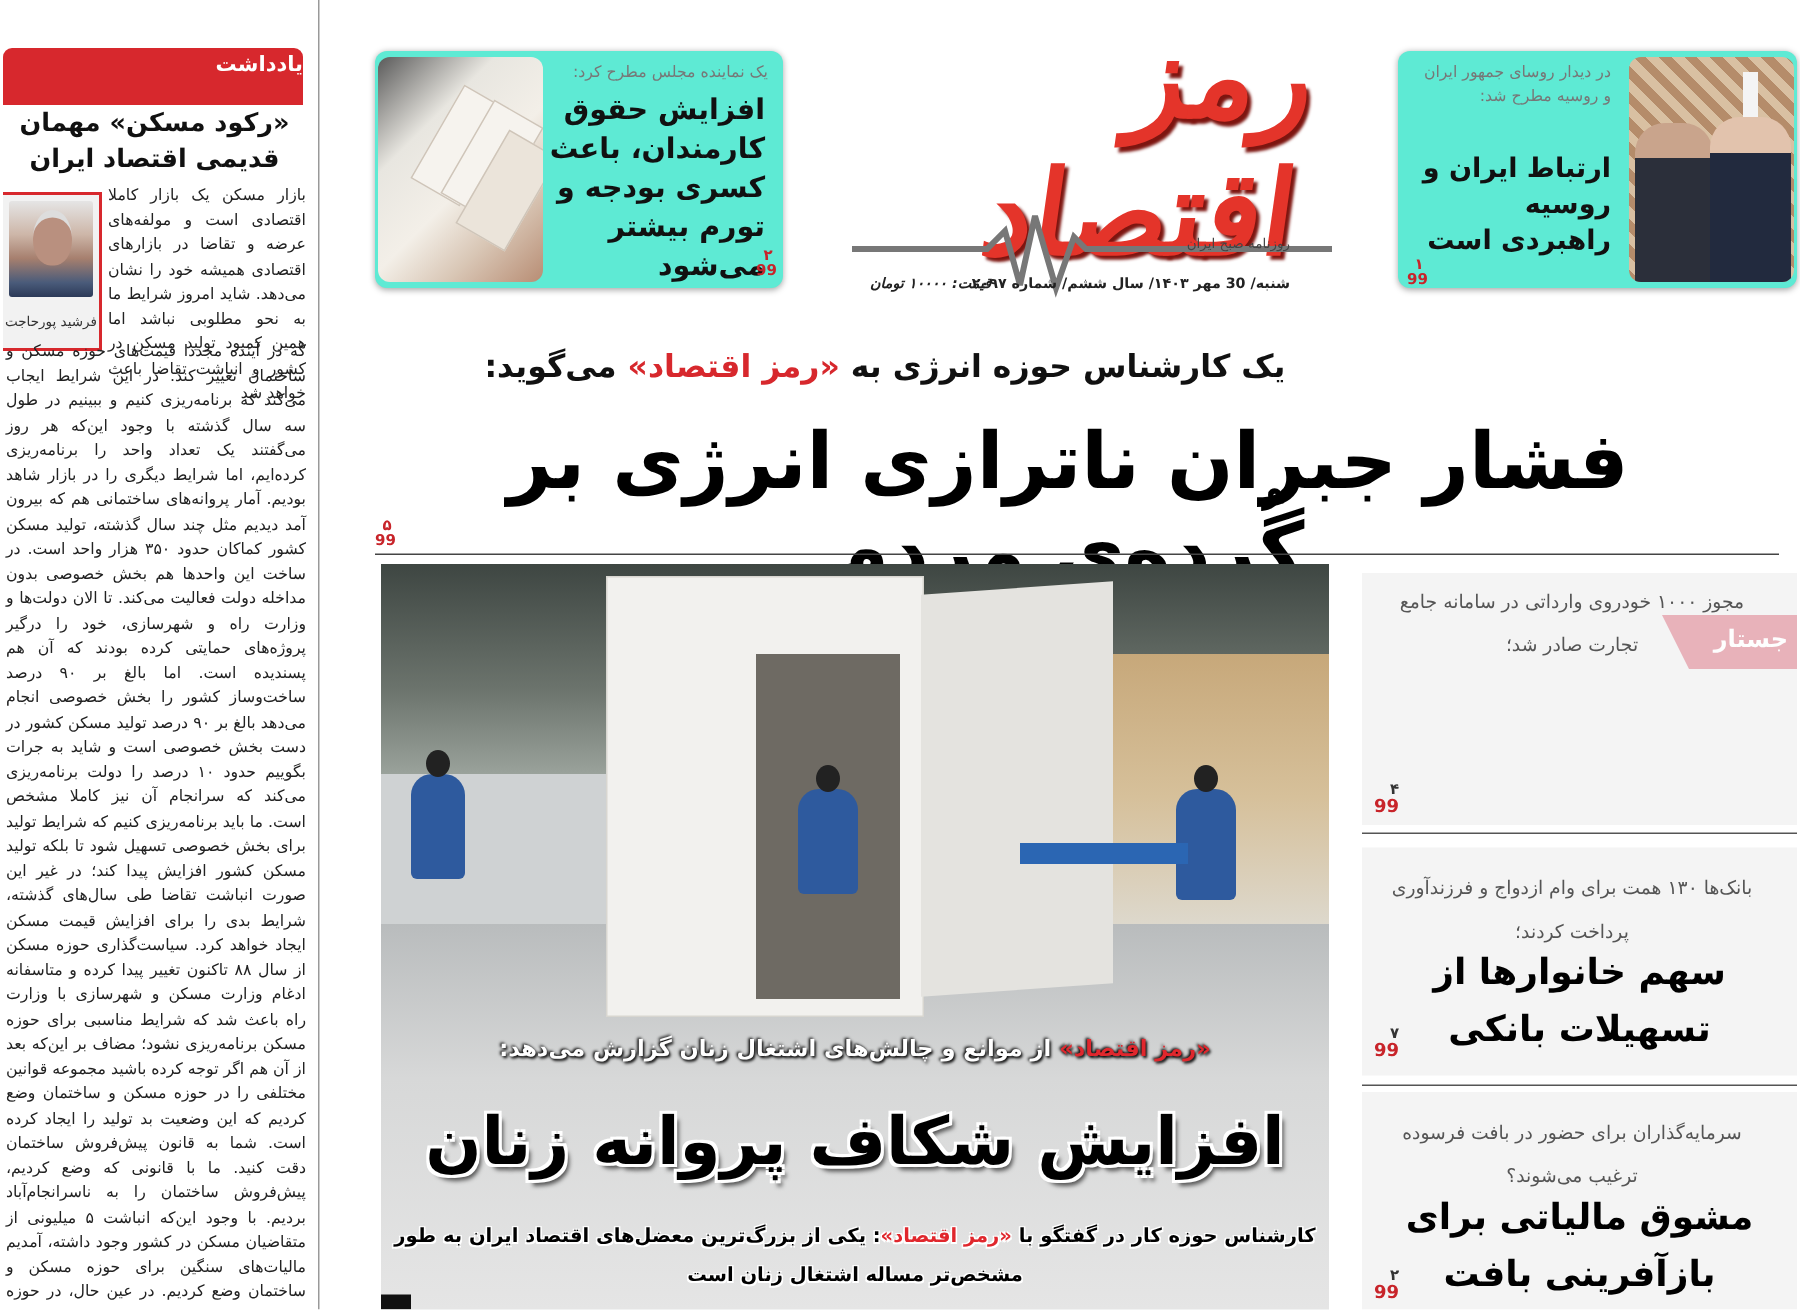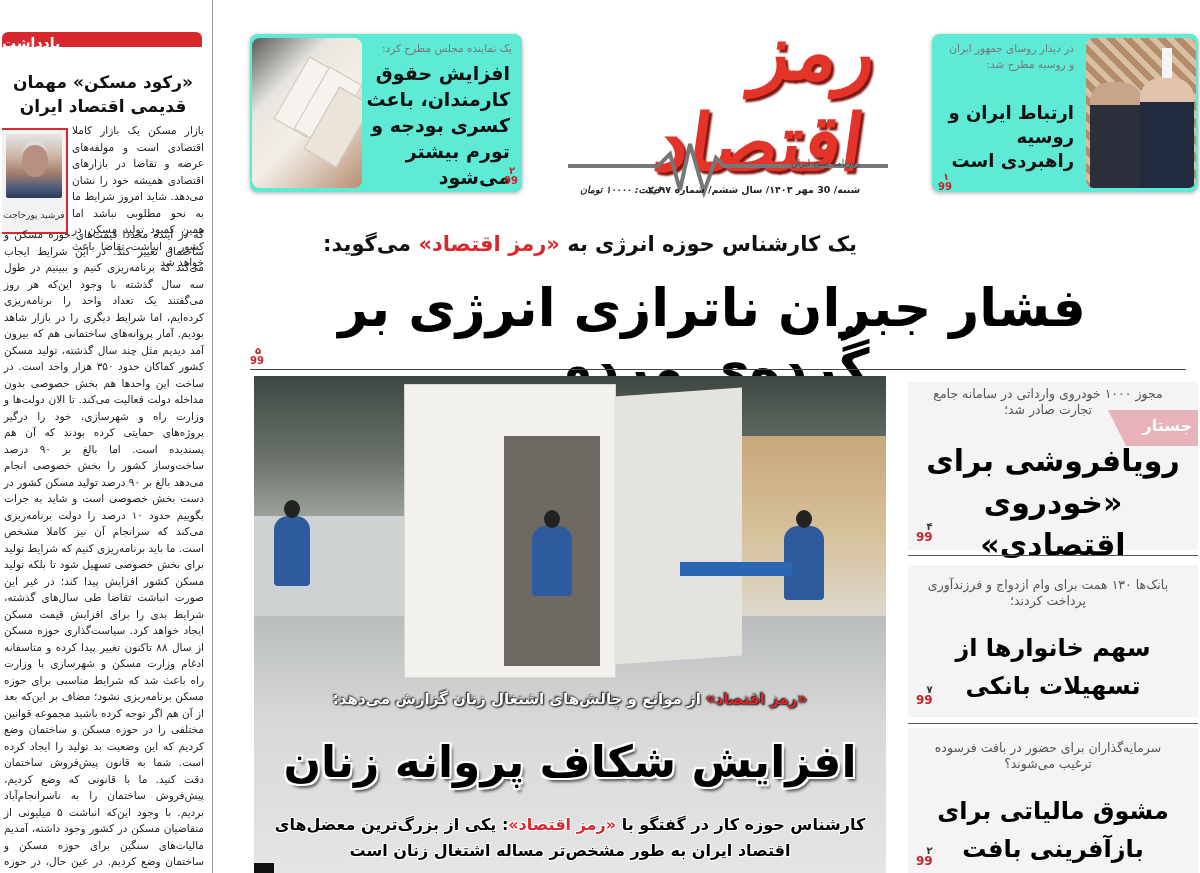--- a/index.html
+++ b/index.html
@@ -1,20 +1,20 @@
 <!DOCTYPE html>
 <html><head>
 <meta charset="utf-8">
 <style>
   html,body{margin:0;padding:0;}
   body{width:1200px;height:873px;overflow:hidden;background:#fff;position:relative;font-family:"DejaVu Sans",sans-serif;direction:rtl;}
   .abs{position:absolute;}
   
   .col-left{left:0;top:30px;width:206px;height:843px;}
-  .note-bar{position:absolute;left:2px;top:2px;width:200px;height:15px;background:#d7282d;border-radius:6px 6px 0 0;color:#fff;font-weight:bold;font-size:14px;text-align:left;line-height:22px;}
+  .note-bar{position:absolute;left:2px;top:2px;width:200px;height:38px;background:#d7282d;border-radius:6px 6px 0 0;color:#fff;font-weight:bold;font-size:14px;text-align:right;line-height:22px;}
   .note-title{position:absolute;left:0;top:40px;width:206px;text-align:center;font-weight:bold;font-size:17px;line-height:24px;color:#111;}
   .author-box{position:absolute;left:2px;top:98px;width:64px;height:102px;border:2px solid #d7282d;border-left:none;background:#f2f2f2;}
   .author-photo{position:absolute;left:4px;top:4px;width:56px;height:64px;background:linear-gradient(180deg,#e5e5e5 0%,#cdb6a8 35%,#a67f6e 60%,#4a5b7a 85%,#2c3a58 100%);border-radius:2px;}
   .author-photo .head{position:absolute;left:16px;top:6px;width:26px;height:32px;background:#b9907f;border-radius:50% 50% 45% 45%;border-top:5px solid #ddd;}
   .author-name{position:absolute;left:0;top:80px;width:64px;text-align:center;font-size:9px;color:#333;}
   .body-text{position:absolute;font-size:10.5px;line-height:16.5px;color:#222;text-align:justify;}
   .body-1{left:72px;top:92px;width:132px;}
   .body-2{left:4px;top:196px;width:200px;}
   
   .vdiv{left:212px;top:0;width:1px;height:873px;background:#999;}
@@ -52,29 +52,29 @@
   .mp-booth{position:absolute;left:150px;top:8px;width:338px;height:300px;}
   .mp-booth .front{position:absolute;left:0;top:0;width:210px;height:292px;background:#f2f1ee;border:1px solid #d8d6d0;}
   .mp-booth .side{position:absolute;left:210px;top:8px;width:128px;height:268px;background:#e4e3df;transform:skewY(-4deg);}
   .mp-booth .door{position:absolute;left:100px;top:52px;width:96px;height:230px;background:#6e6a63;}
   .worker{position:absolute;background:#2e5a9e;border-radius:14px 14px 4px 4px;}
   .worker .hd{position:absolute;left:50%;top:-16px;width:16px;height:18px;margin-left:-8px;background:#222;border-radius:50%;}
   .conveyor{position:absolute;left:426px;top:186px;width:112px;height:14px;background:#2b66b3;}
   .caption-kicker{position:absolute;left:0;top:314px;width:632px;text-align:center;font-weight:bold;font-size:15px;color:#fff;text-shadow:1px 1px 2px #000,-1px -1px 2px #000;}
   .caption-kicker .red{color:#e0272d;}
   .caption-head{position:absolute;left:0;top:360px;width:632px;text-align:center;font-weight:bold;font-size:44px;color:#000;text-shadow:2px 2px 0 #fff,-2px -2px 0 #fff,2px -2px 0 #fff,-2px 2px 0 #fff,3px 4px 3px #555;}
-  .caption-sub{position:absolute;left:0;top:436px;width:632px;text-align:center;font-weight:bold;font-size:16px;line-height:26px;color:#000;text-shadow:1px 1px 0 #fff,-1px -1px 0 #fff,1px -1px 0 #fff,-1px 1px 0 #fff;}
+  .caption-sub{position:absolute;left:0;top:436px;width:632px;text-align:center;font-weight:bold;font-size:13px;line-height:26px;color:#000;text-shadow:1px 1px 0 #fff,-1px -1px 0 #fff,1px -1px 0 #fff,-1px 1px 0 #fff;}
   .caption-sub .red{color:#e0272d;}
   .photo-pageno{position:absolute;left:0;bottom:0;width:20px;height:10px;background:#111;}
   
   .side-box{left:908px;width:290px;background:#f4f4f4;}
   .sb1{top:382px;height:168px;}
   .sb2{top:565px;height:152px;}
   .sb3{top:728px;height:145px;}
-  .sb-kicker{position:absolute;left:10px;width:260px;text-align:center;font-size:12.5px;color:#555;line-height:16px;}
+  .sb-kicker{position:absolute;left:10px;width:260px;text-align:center;font-size:12.5px;color:#555;line-height:29px;}
   .sb-head{position:absolute;left:10px;width:270px;text-align:center;font-weight:bold;color:#000;line-height:42px;}
   .sb-tag{position:absolute;right:0;top:28px;width:90px;height:36px;background:#e5a6b0;opacity:.85;clip-path:polygon(0 0,100% 0,100% 100%,20% 100%);}
   .sb-tag span{position:absolute;right:6px;top:6px;color:#fff;font-weight:bold;font-size:16px;}
   .hr-right{left:908px;width:290px;height:1px;background:#555;}
   .sb-ref{position:absolute;left:8px;font-size:10px;font-weight:bold;color:#333;line-height:10px;}
   .sb-ref .q{color:#c8242a;font-size:12px;display:block;}
 </style>
 </head>
 <body>
 
@@ -154,21 +154,20 @@
   <div class="caption-head">افزایش شکاف پروانه زنان</div>
   <div class="caption-sub"><span>کارشناس حوزه کار در گفتگو با </span><span class="red">«رمز اقتصاد»</span><span>: یکی از بزرگ‌ترین معضل‌های اقتصاد ایران به طور مشخص‌تر مساله اشتغال زنان است</span></div>
   <div class="photo-pageno"></div>
 </div>
 
 <div class="abs side-box sb1">
   <div class="sb-tag">
       <span>جستار</span>
     </div>
   <div class="sb-kicker" style="top:4px;">مجوز ۱۰۰۰ خودروی وارداتی در سامانه جامع تجارت صادر شد؛</div>
-  <div class="sb-head" style="top:58px;font-size:30px;">رویافروشی برای «خودروی اقتصادی»</div>
   <div class="sb-ref" style="top:140px;"><span>۴</span><span class="q">99</span></div>
 </div>
 <div class="abs hr-right" style="top:555px;"></div>
 
 <div class="abs side-box sb2">
   <div class="sb-kicker" style="top:12px;text-align:center;">بانک‌ها ۱۳۰ همت برای وام ازدواج و فرزندآوری پرداخت کردند؛</div>
   <div class="sb-head" style="top:64px;font-size:24px;line-height:38px;">سهم خانوارها از تسهیلات بانکی</div>
   <div class="sb-ref" style="top:120px;"><span>۷</span><span class="q">99</span></div>
 </div>
 <div class="abs hr-right" style="top:723px;"></div>

